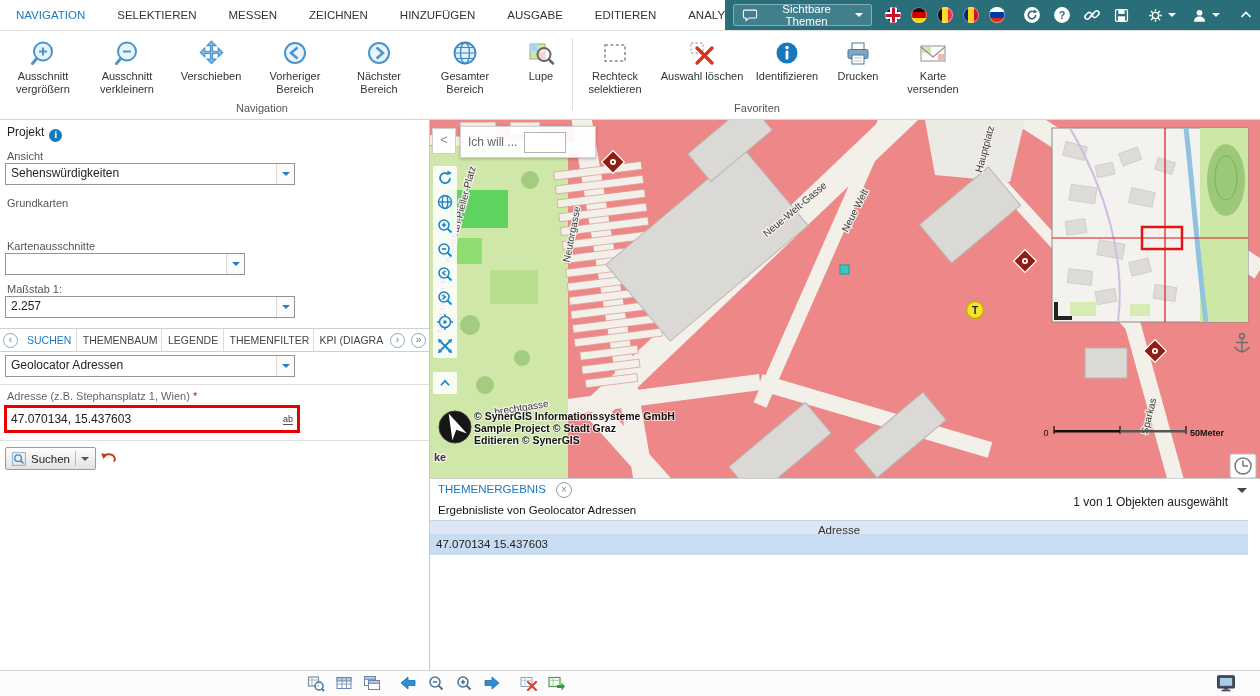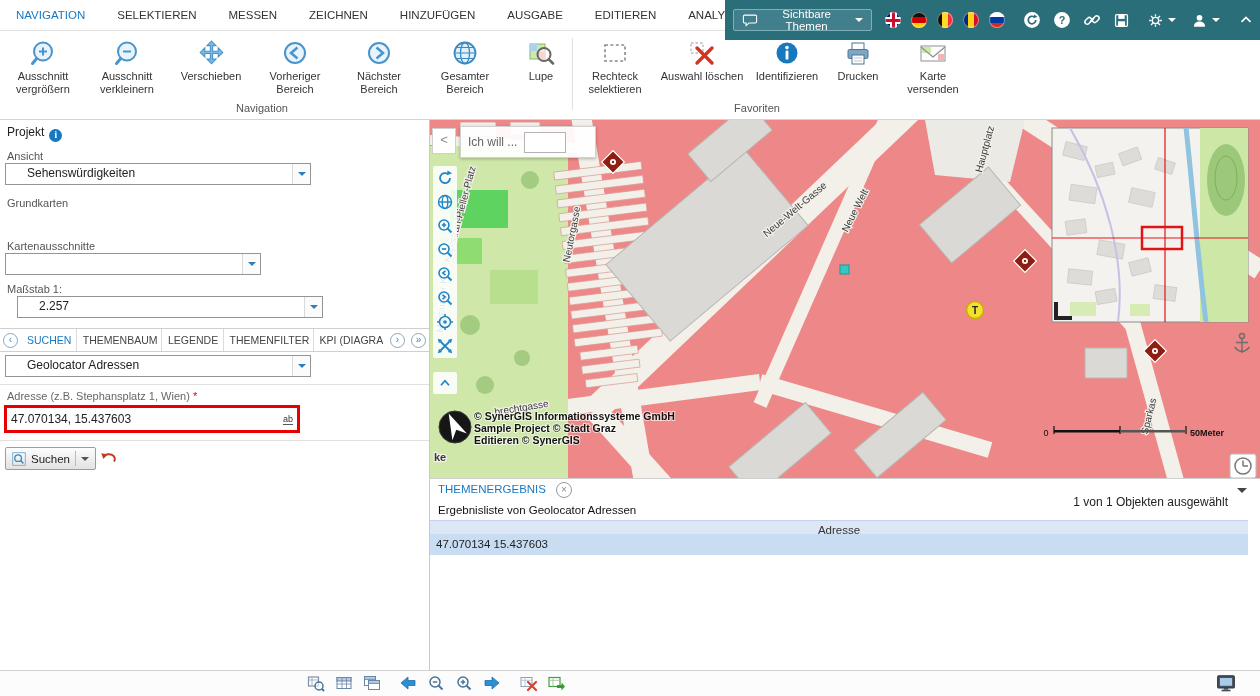--- a/index.html
+++ b/index.html
@@ -3,21 +3,21 @@
 <meta charset="utf-8">
 <style>
   html,body{margin:0;padding:0;background:#9a9a9a;}
   .app{position:relative;width:1260px;height:696px;background:#fff;overflow:hidden;
        font-family:"Liberation Sans", sans-serif;color:#333;}
   
   .topbar{position:absolute;left:0;top:0;width:1260px;height:30px;background:#fff;border-bottom:1px solid #e2e2e2;z-index:40;}
   .menu-tabs{position:absolute;left:0;top:0;height:30px;display:flex;align-items:center;}
   .menu-tab{padding:0 16px;font-size:11.5px;color:#333;height:30px;line-height:30px;cursor:pointer;white-space:nowrap;}
   .menu-tab.active{color:#1779c4;}
-  .topbar-right{position:absolute;left:725px;top:0;right:0;height:40px;background:#2a6e79;display:flex;align-items:center;}
+  .topbar-right{position:absolute;left:725px;top:0;right:0;height:30px;background:#2a6e79;display:flex;align-items:center;}
   .themes-btn{display:flex;align-items:center;gap:6px;margin-left:8px;height:22px;padding:0 8px;
       background:#407f8b;border:1px solid #7fb0b9;border-radius:2px;color:#fff;font-size:11.5px;cursor:pointer;}
   .caret-w{width:0;height:0;border:4px solid transparent;border-top-color:#fff;margin-top:4px;}
   .flags{display:flex;align-items:center;margin-left:8px;}
   .flag{width:16px;height:16px;border-radius:50%;margin:0 5px;box-shadow:inset 0 0 0 1px rgba(255,255,255,.45);}
   .flag-uk{background-color:#012169;background-image:
       linear-gradient(#c8102e,#c8102e),linear-gradient(#c8102e,#c8102e),
       linear-gradient(#fff,#fff),linear-gradient(#fff,#fff);
       background-position:center;background-repeat:no-repeat;
       background-size:100% 3px,3px 100%,100% 7px,7px 100%;}
@@ -29,21 +29,21 @@
   
   .ribbon{position:absolute;left:0;top:30px;width:1260px;height:89px;background:#fff;border-bottom:1px solid #d5d5d5;z-index:30;}
   .rb{position:absolute;top:6px;text-align:center;cursor:pointer;}
   .rb .ric{height:34px;display:flex;align-items:center;justify-content:center;}
   .rb .rlabel{font-size:11px;line-height:13px;color:#333;}
   .group-label{position:absolute;top:72px;width:200px;text-align:center;font-size:11px;color:#555;}
   .vsep{position:absolute;top:8px;height:72px;width:1px;background:#e0e0e0;}
   
   .sidebar{position:absolute;left:0;top:120px;width:429px;height:550px;background:#fff;border-right:1px solid #c9c9c9;z-index:20;}
   .slabel{position:absolute;left:7px;font-size:11px;color:#555;}
-  .select{position:absolute;height:20px;border:1px solid #949494;background:#fff;display:flex;cursor:pointer;padding-left:16px;}
+  .select{position:absolute;height:20px;border:1px solid #949494;background:#fff;display:flex;cursor:pointer;}
   .sel-val{flex:1;font-size:12px;color:#222;padding:2px 5px;white-space:nowrap;overflow:hidden;}
   .sel-btn{width:17px;display:flex;align-items:center;justify-content:center;border-left:1px solid #d9d9d9;background:#fbfbfb;}
   .caret-b{width:0;height:0;border:4px solid transparent;border-top-color:#2b7cc0;margin-top:4px;}
   .side-tabs{position:absolute;left:0;top:208px;width:429px;height:22px;border-top:1px solid #cfcfcf;border-bottom:1px solid #cfcfcf;
       display:flex;align-items:center;font-size:10.5px;color:#444;}
   .stab{padding:0 6px;height:22px;line-height:22px;border-right:1px solid #dcdcdc;cursor:pointer;white-space:nowrap;overflow:hidden;}
   .stab.active{color:#1779c4;}
   .circ{width:13px;height:13px;border:1px solid #88a8bc;border-radius:50%;color:#3c89c0;font-size:10px;line-height:11px;
       text-align:center;margin:0 3px;cursor:pointer;flex:none;}
   .addr-wrap{position:absolute;left:4px;top:285px;width:290px;height:22px;border:3px solid #e60000;background:#fff;display:flex;align-items:center;}
@@ -305,21 +305,21 @@
     </div>
     <div class="slabel" style="top:77px;">Grundkarten</div>
     <div class="slabel" style="top:120px;">Kartenausschnitte</div>
     <div class="select" style="left:5px;top:133px;width:238px;">
       <span class="sel-val"></span>
       <span class="sel-btn">
           <span class="caret-b"></span>
         </span>
     </div>
     <div class="slabel" style="top:163px;">Maßstab 1:</div>
-    <div class="select" style="left:17px;top:176px;width:288px;gap:29px;">
+    <div class="select" style="left:5px;top:176px;width:288px;gap:29px;">
       <span class="sel-val">2.257</span>
       <span class="sel-btn">
           <span class="caret-b"></span>
         </span>
     </div>
 
     <div class="side-tabs">
       <span class="circ">‹</span>
       <span class="stab active">SUCHEN</span>
       <span class="stab">THEMENBAUM</span>

